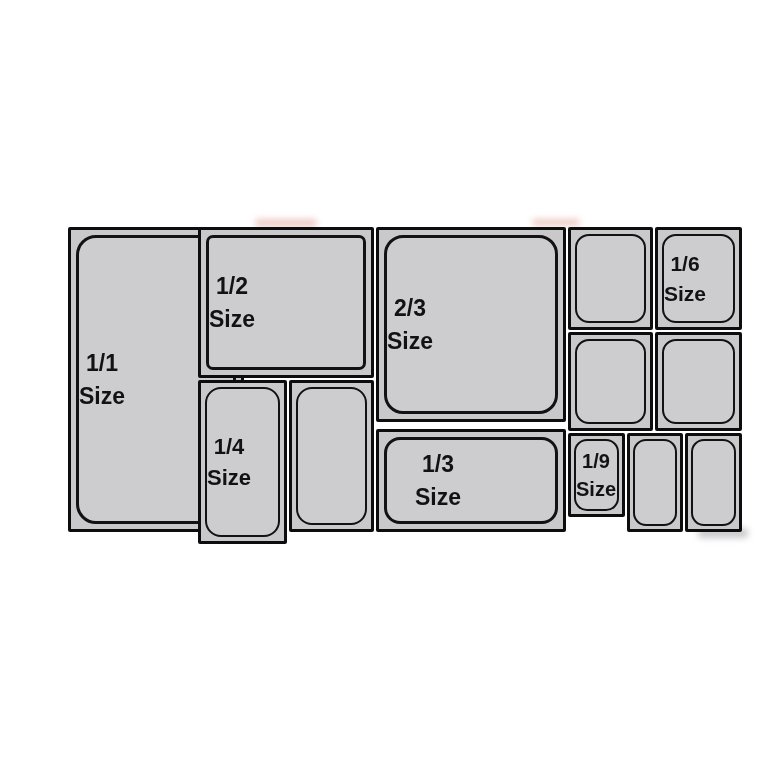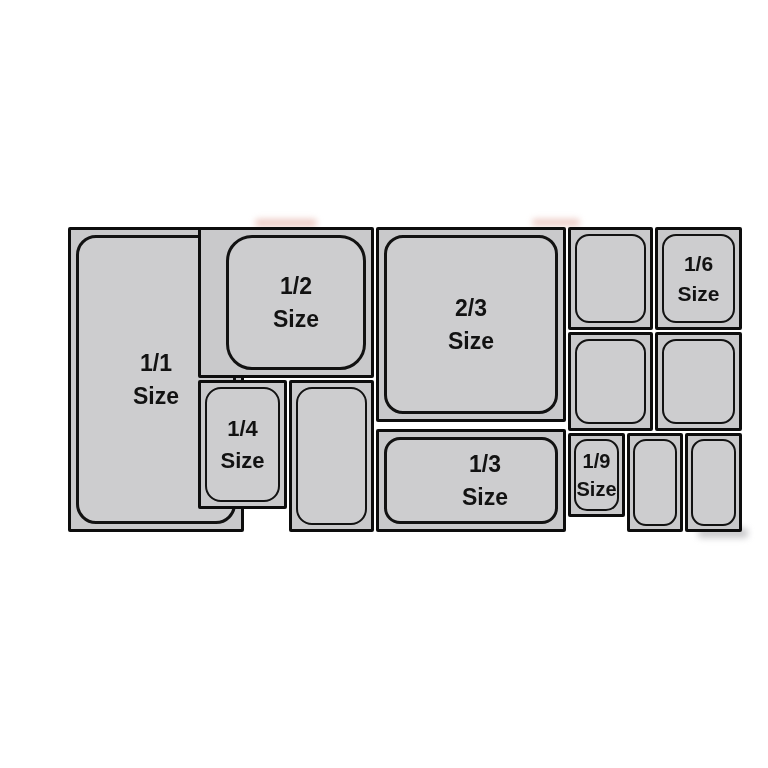--- a/index.html
+++ b/index.html
@@ -24,21 +24,20 @@
   }
   .pan {
     position: absolute;
     box-sizing: border-box;
     inset: 5px;
     background: #cdcdcf;
     border: 3px solid #121212;
     border-radius: 20px;
     display: flex;
     align-items: center;
-    justify-content: center;
     overflow: visible;
   }
   .pan.tight { inset: 4px; border-width: 2.5px; border-radius: 14px; }
   .pan.tiny  { inset: 3px; border-width: 2.5px; border-radius: 13px; }
   .label {
     text-align: center;
     font-weight: bold;
     color: #121212;
     line-height: 1.42;
     white-space: nowrap;
@@ -68,29 +67,29 @@
   <div class="box" style="left:20px; top:227px; width:176px; height:305px;margin-left:48px;">
     <div class="pan">
       <div class="label fs23">
         <span>1/1</span>
         <span>Size</span>
       </div>
     </div>
   </div>
 
   <div class="box" style="left:198px; top:227px; width:176px; height:151px;">
-    <div class="pan" style="border-radius:26px;margin-left:20px;">
+    <div class="pan" style="border-radius:7px;">
       <div class="label fs23">
         <span>1/2</span>
         <span>Size</span>
       </div>
     </div>
   </div>
 
-  <div class="box" style="left:198px; top:380px; width:89px; height:129px;">
+  <div class="box" style="left:198px; top:380px; width:89px; height:164px;">
     <div class="pan tight" style="border-radius:16px;">
       <div class="label fs22">
         <span>1/4</span>
         <span>Size</span>
       </div>
     </div>
   </div>
 
   <div class="box" style="left:289px; top:380px; width:85px; height:152px;">
     <div class="pan tight" style="border-radius:16px;"></div>

